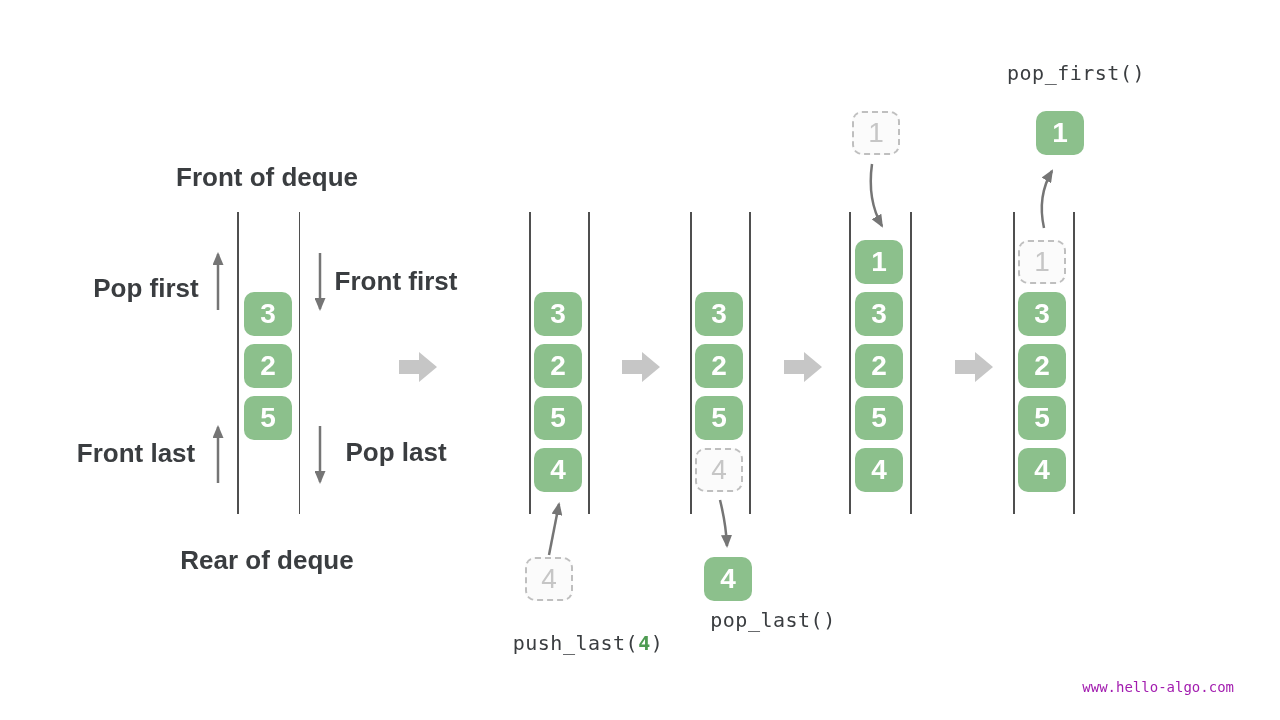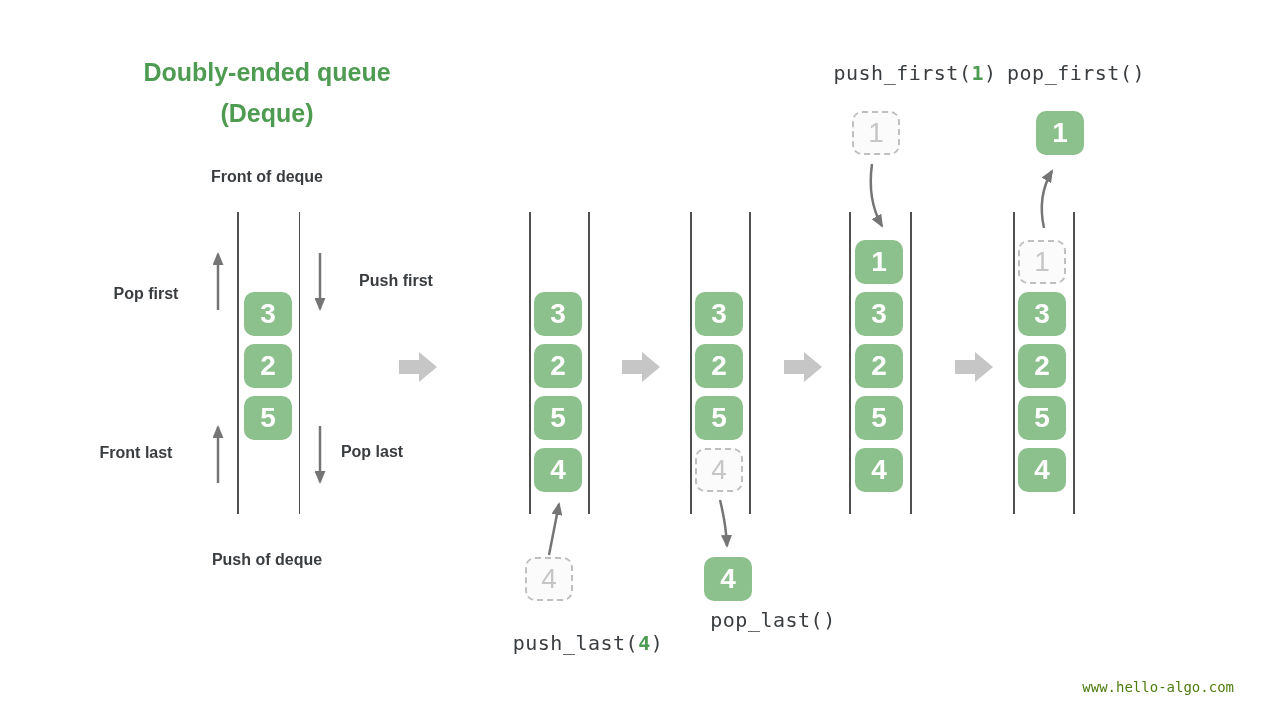--- a/index.html
+++ b/index.html
@@ -24,21 +24,21 @@
     text-align: center;
     font-size: 25px;
     font-weight: bold;
     color: var(--accent-green, #4E9B52);
     line-height: 41px;
     white-space: nowrap;
   }
   .lbl {
     position: absolute;
     transform: translate(-50%, -50%);
-    font-size: 16px;
+    font-size: 26px;
     font-weight: bold;
     color: var(--text-dark, #3A3D40);
     white-space: nowrap;
   }
   .wall {
     position: absolute;
     top: 212px;
     width: 1.5px;
     height: 302px;
     background: #4F4F4F;
@@ -75,21 +75,21 @@
   .code .arg {
     color: var(--accent-green, #4E9B52);
     font-weight: bold;
   }
   .watermark {
     position: absolute;
     right: 46px;
     top: 679px;
     font-family: "DejaVu Sans Mono", "Liberation Mono", monospace;
     font-size: 14px;
-    color: #4d7c0f;
+    color: #a21caf;
   }
 </style>
 </head>
 <body>
 
 <div class="canvas">
 
   <svg class="overlay" viewBox="0 0 1280 720">
     <defs>
       <marker id="ah" markerUnits="userSpaceOnUse" markerWidth="13" markerHeight="11" viewBox="0 0 13 11" refX="11" refY="5.5" orient="auto">
@@ -106,31 +106,27 @@
     <path d="M720,500 Q726,524 727,546" stroke="#757575" stroke-width="2.5" fill="none" marker-end="url(#ah)"></path>
     <path d="M872,164 Q867,200 882,226" stroke="#757575" stroke-width="2.5" fill="none" marker-end="url(#ah)"></path>
     <path d="M1044,228 Q1037,196 1052,171" stroke="#757575" stroke-width="2.5" fill="none" marker-end="url(#ah)"></path>
 
     <polygon points="399,360 419,360 419,352 437,367 419,382 419,374 399,374" fill="#C6C6C6"></polygon>
     <polygon points="622,360 642,360 642,352 660,367 642,382 642,374 622,374" fill="#C6C6C6"></polygon>
     <polygon points="784,360 804,360 804,352 822,367 804,382 804,374 784,374" fill="#C6C6C6"></polygon>
     <polygon points="955,360 975,360 975,352 993,367 975,382 975,374 955,374" fill="#C6C6C6"></polygon>
   </svg>
 
-  <div class="title">
-    <div>Doubly-ended queue</div>
-    <div>(Deque)</div>
-  </div>
 
   <div class="lbl" style="left:267px;top:177px">Front of deque</div>
-  <div class="lbl" style="left:267px;top:560px">Push of deque</div>
-  <div class="lbl" style="left:146px;top:294px">Pop first</div>
-  <div class="lbl" style="left:396px;top:281px">Push first</div>
+  <div class="lbl" style="left:267px;top:560px">Rear of deque</div>
+  <div class="lbl" style="left:146px;top:288px">Pop first</div>
+  <div class="lbl" style="left:396px;top:281px">Front first</div>
   <div class="lbl" style="left:136px;top:453px">Front last</div>
-  <div class="lbl" style="left:372px;top:452px">Pop last</div>
+  <div class="lbl" style="left:396px;top:452px">Pop last</div>
 
   <div class="wall" style="left:237px"></div>
   <div class="wall" style="left:298.5px"></div>
   <div class="wall" style="left:529px"></div>
   <div class="wall" style="left:588px"></div>
   <div class="wall" style="left:690px"></div>
   <div class="wall" style="left:749px"></div>
   <div class="wall" style="left:849px"></div>
   <div class="wall" style="left:910px"></div>
   <div class="wall" style="left:1013px"></div>
@@ -153,21 +149,20 @@
   <div class="box ghost" style="left:695px;top:448px">4</div>
   <div class="box" style="left:704px;top:557px">4</div>
   <div class="code" style="left:773px;top:620px"><span>pop_last()</span></div>
 
   <div class="box" style="left:855px;top:240px">1</div>
   <div class="box" style="left:855px;top:292px">3</div>
   <div class="box" style="left:855px;top:344px">2</div>
   <div class="box" style="left:855px;top:396px">5</div>
   <div class="box" style="left:855px;top:448px">4</div>
   <div class="box ghost" style="left:852px;top:111px">1</div>
-  <div class="code" style="left:915px;top:73px"><span>push_first(</span><span class="arg">1</span><span>)</span></div>
 
   <div class="box ghost" style="left:1018px;top:240px">1</div>
   <div class="box" style="left:1018px;top:292px">3</div>
   <div class="box" style="left:1018px;top:344px">2</div>
   <div class="box" style="left:1018px;top:396px">5</div>
   <div class="box" style="left:1018px;top:448px">4</div>
   <div class="box" style="left:1036px;top:111px">1</div>
   <div class="code" style="left:1076px;top:73px"><span>pop_first()</span></div>
 
   <div class="watermark">www.hello-algo.com</div>

